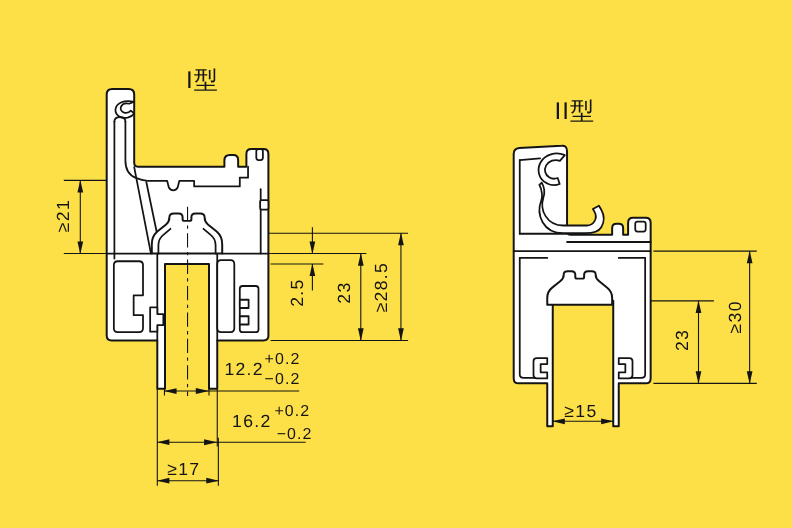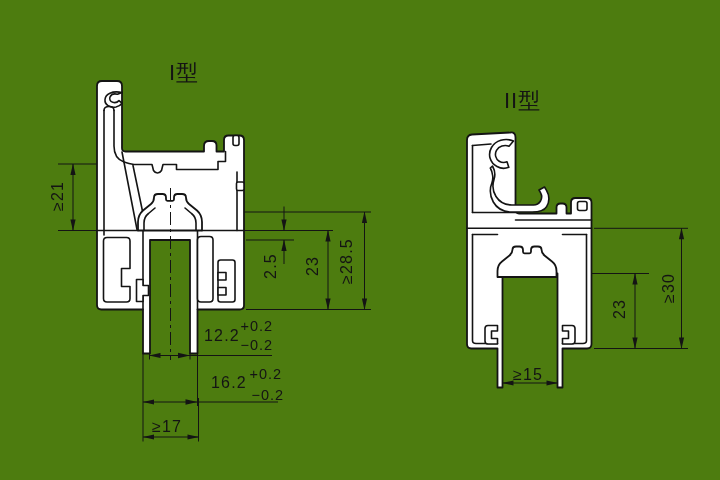--- a/index.html
+++ b/index.html
@@ -1,16 +1,16 @@
 <!DOCTYPE html>
 <html><head>
 <meta charset="utf-8">
 <style>
   html,body{margin:0;padding:0;background:#fff;}
-  .canvas{position:relative;width:720px;height:480px;background:#4d7c0f;overflow:hidden;
+  .canvas{position:relative;width:720px;height:480px;background:#fde047;overflow:hidden;
           font-family:"Liberation Sans","DejaVu Sans",sans-serif;}
   svg{position:absolute;left:0;top:0;}
   svg text{fill:#141414;font-family:"Liberation Sans","DejaVu Sans",sans-serif;}
   .t-title{font-size:22px;letter-spacing:1px;}
   .t-dim{font-size:16px;letter-spacing:1.2px;}
   .t-tol{font-size:14.5px;letter-spacing:1px;}
   .ln-thick-f{stroke:#141414;stroke-width:1.8;fill:#ffffff;stroke-linejoin:round;}
   .ln-med{stroke:#141414;stroke-width:1.6;fill:none;stroke-linejoin:round;stroke-linecap:round;}
   .ln-med-f{stroke:#141414;stroke-width:1.6;fill:#ffffff;stroke-linejoin:round;}
   .ln-thin{stroke:#141414;stroke-width:1;fill:none;stroke-linecap:butt;}

